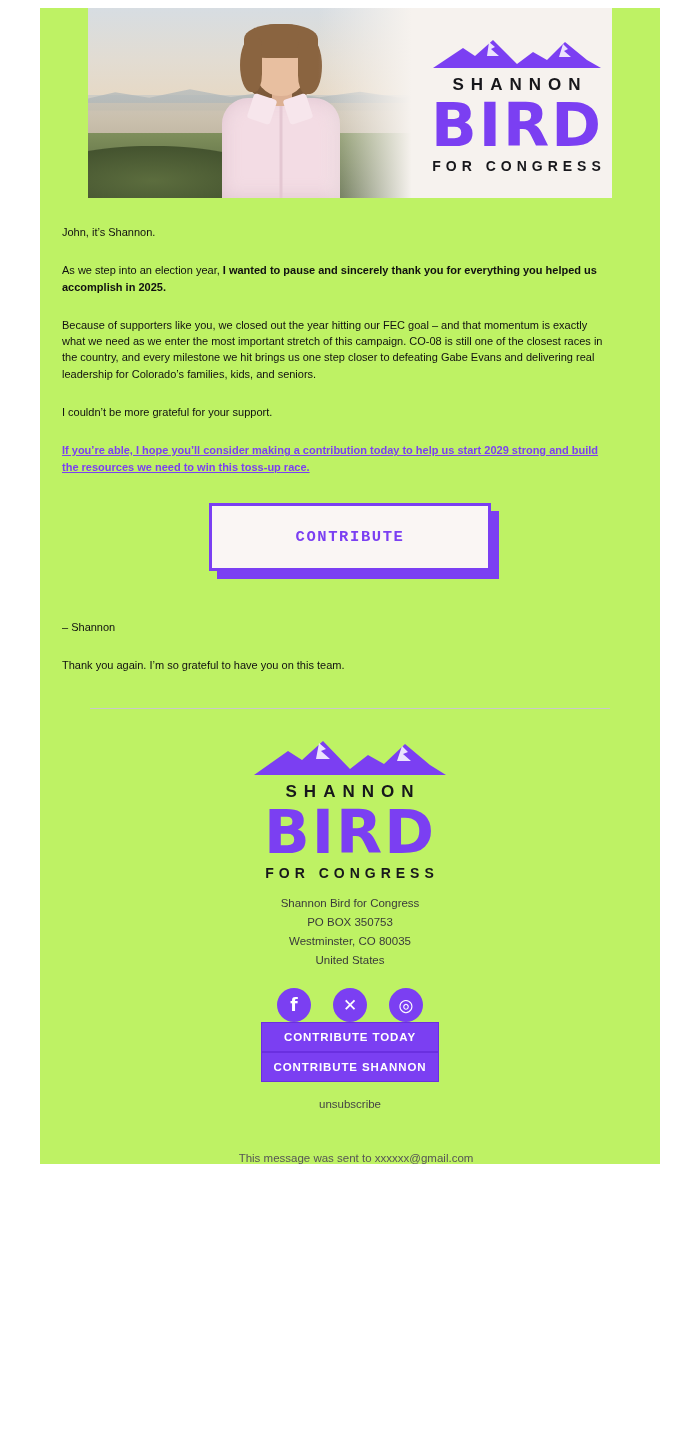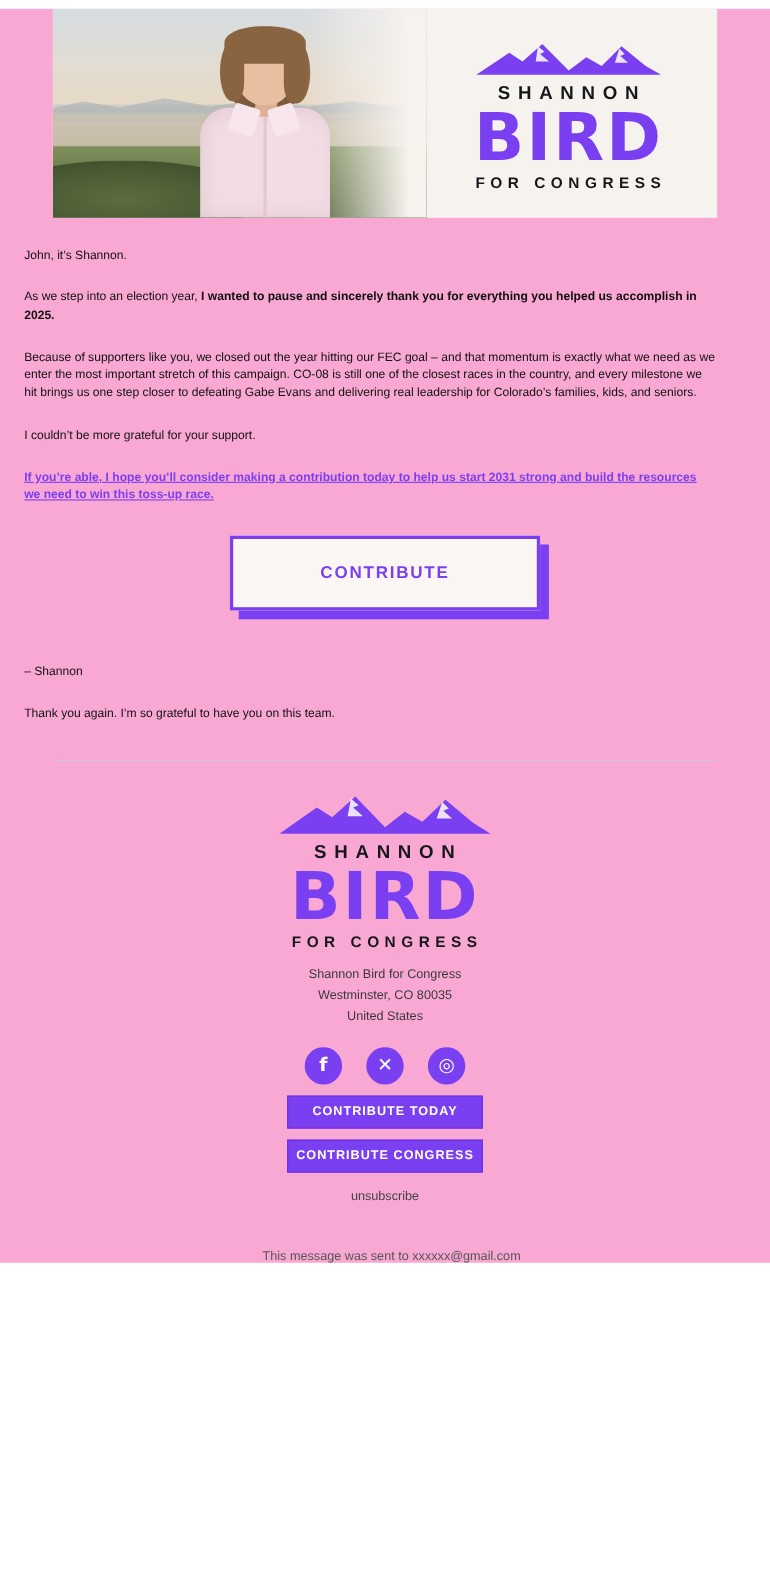--- a/index.html
+++ b/index.html
@@ -8,23 +8,23 @@
     background: #ffffff;
   }
   body {
     width: 700px;
     min-height: 1439px;
     font-family: "Liberation Sans", sans-serif;
     color: #1a1a1a;
     -webkit-font-smoothing: antialiased;
   }
   .email-wrap {
-    width: 700px;
+    width: 620px;
     margin: 0 auto;
-    background: #f9a8d4;
+    background: #bef264;
     position: relative;
   }
 
   
   .hero {
     margin: 8px 48px 0 48px;
     height: 190px;
     background: #f6f2ee;
     position: relative;
     overflow: hidden;
@@ -173,20 +173,21 @@
   }
 
   
   .cta-wrap {
     text-align: center;
     padding: 4px 0 22px 0;
   }
   .cta-shadow {
     display: inline-block;
     position: relative;
+    font-family: Liberation Mono, monospace;
   }
   .cta-shadow:after {
     content: "";
     position: absolute;
     left: 8px; top: 8px;
     width: 100%; height: 100%;
     background: #7b3ff2;
     z-index: 0;
   }
   .cta-btn {
@@ -245,21 +246,21 @@
     color: #ffffff;
     display: flex; align-items: center; justify-content: center;
     font-size: 17px;
     font-weight: bold;
     text-decoration: none;
     font-family: "DejaVu Sans", sans-serif;
   }
   .footer-btn {
     display: block;
     width: 176px;
-    margin: 10px auto 0 auto;
+    margin: 0 auto 0 auto;
     padding: 8px 0;
     background: #7b3ff2;
     color: #ffffff;
     font-size: 11.5px;
     font-weight: bold;
     letter-spacing: .9px;
     text-decoration: none;
     text-align: center;
     border: 1px solid #6a2fe0;
   }
@@ -317,21 +318,21 @@
 
   <div class="body-copy">
     <p>John, it’s Shannon.</p>
 
     <p><span>As we step into an election year, </span><strong>I wanted to pause and sincerely thank you for everything you helped us accomplish in 2025.</strong></p>
 
     <p>Because of supporters like you, we closed out the year hitting our FEC goal – and that momentum is exactly what we need as we enter the most important stretch of this campaign. CO-08 is still one of the closest races in the country, and every milestone we hit brings us one step closer to defeating Gabe Evans and delivering real leadership for Colorado’s families, kids, and seniors.</p>
 
     <p>I couldn’t be more grateful for your support.</p>
 
-    <a href="#" class="ask-link">If you’re able, I hope you’ll consider making a contribution today to help us start 2031 strong and build the resources we need to win this toss-up race.</a>
+    <a href="#" class="ask-link">If you’re able, I hope you’ll consider making a contribution today to help us start 2029 strong and build the resources we need to win this toss-up race.</a>
   </div>
 
   <div class="cta-wrap">
     <span class="cta-shadow">
       <a href="#" class="cta-btn">CONTRIBUTE</a>
     </span>
   </div>
 
   <div class="body-copy">
     <p>– Shannon</p>
@@ -349,31 +350,32 @@
         <path d="M152 11 L158 17 L153 19 L161 26 L147 26 Z" fill="#ffffff" opacity="0.85"></path>
       </svg>
       <div class="shannon">SHANNON</div>
       <div class="bird">BIRD</div>
       <div class="forcongress">FOR CONGRESS</div>
     </div>
 
 
     <div class="addr">
       <div>Shannon Bird for Congress</div>
+      <div>PO BOX 350753</div>
       <div>Westminster, CO 80035</div>
       <div>United States</div>
     </div>
 
     <div class="socials">
       <a href="#" class="social">f</a>
       <a href="#" class="social">✕</a>
       <a href="#" class="social">◎</a>
     </div>
 
     <a href="#" class="footer-btn">CONTRIBUTE TODAY</a>
-    <a href="#" class="footer-btn">CONTRIBUTE CONGRESS</a>
+    <a href="#" class="footer-btn">CONTRIBUTE SHANNON</a>
 
     <a href="#" class="unsub">unsubscribe</a>
 
     <div class="sent-to">This message was sent to xxxxxx@gmail.com</div>
   </div>
 
 </div>
 
 </body></html>

